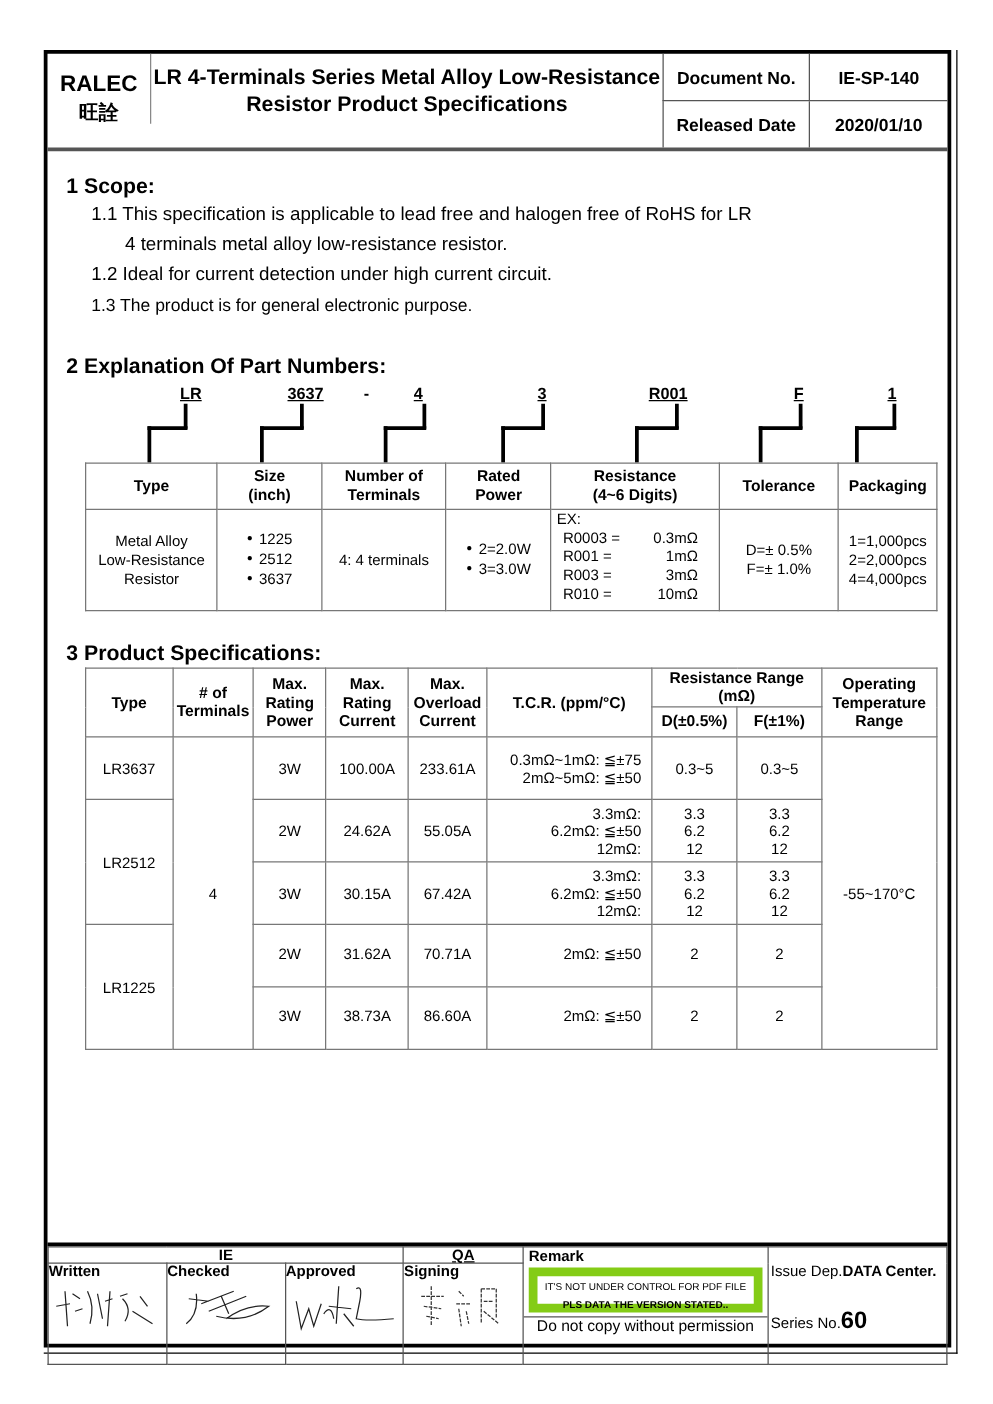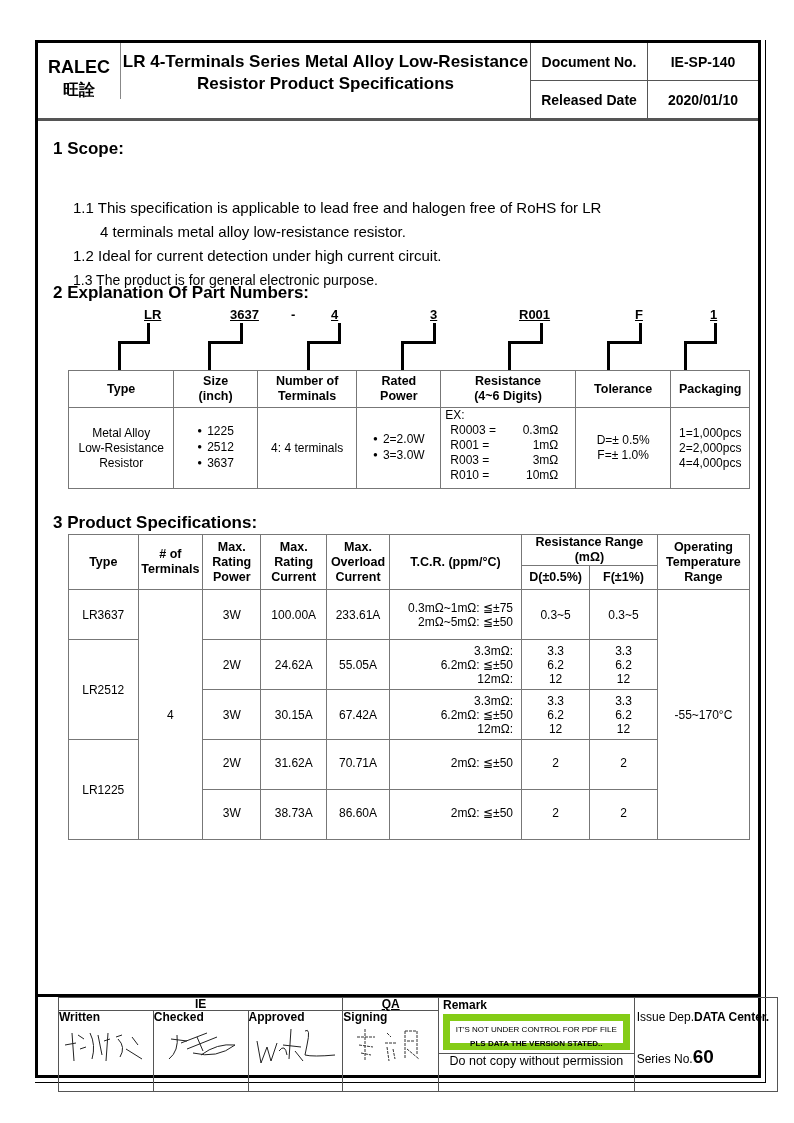--- a/index.html
+++ b/index.html
@@ -12,21 +12,21 @@
   .logo .l1 { font-weight:bold; font-size:18px; margin-top:14px; display:block; }
   .logo .l2 { font-weight:bold; font-size:16px; display:block; margin-top:2px; font-family:"DejaVu Sans", sans-serif; }
   .hdr .title { position:absolute; left:83px; top:0; width:409px; height:75px; text-align:center; font-weight:bold; font-size:17px; line-height:22px; padding-top:8px; box-sizing:border-box; }
   .hdr .meta { position:absolute; left:492px; top:0; width:228px; height:75px; }
   .meta table { border-collapse:collapse; width:100%; height:75px; }
   .meta td { border-left:1px solid #555; border-bottom:1px solid #555; font-weight:bold; font-size:14px; text-align:center; height:25px; padding:0; }
   .meta tr:last-child td { border-bottom:none; }
   .meta td.k { width:116px; }
   
   .sec-h { position:absolute; font-weight:bold; font-size:17px; }
-  .para { position:absolute; font-size:15px;margin-top:36px; }
+  .para { position:absolute; font-size:15px; }
   .para.small { font-size:14px; }
   
   .pn { position:absolute; font-weight:bold; font-size:13px; text-decoration:underline; }
   .conn { position:absolute; border-color:#000; border-style:solid; }
   
   table.grid { border-collapse:collapse; position:absolute; font-size:12px; }
   table.grid td, table.grid th { border:1px solid #777; text-align:center; padding:0; }
   table.grid th { font-weight:bold; font-size:12.5px; line-height:15px; }
   .pt { left:68px; top:370px; width:682px; }
   .pt th { height:36px; }
@@ -34,21 +34,21 @@
   .bul { display:inline-block; text-align:left; }
   .bul div:before { content:"\25CF"; font-size:8px; margin-right:5px; position:relative; top:-2px; }
   .res { text-align:left !important; padding-left:4px !important; vertical-align:top; }
   .res .r { display:flex; width:108px; justify-content:space-between; padding-left:5px; }
   .spec { left:68px; top:534px; width:682px; }
   .spec th { font-size:12.5px; line-height:15px; }
   .spec td { font-size:12px; line-height:14px; }
   .tcr { text-align:right !important; padding-right:8px !important; }
   
   .foot { position:absolute; left:38px; top:994px; width:720px; height:81px; border-top:3px solid #000; }
-  .foot table { border-collapse:collapse; width:100%; height:95px;margin-left:20px; }
+  .foot table { border-collapse:collapse; width:100%; height:95px; }
   .foot td { border:1px solid #555; padding:0; vertical-align:top; font-size:12px; }
   .sig { font-weight:bold; font-size:12px; line-height:12px; }
   .sigimg { display:block; margin:2px auto 0; }
   .remark-box { border:7px solid #84cc16; margin:2px 4px 0 4px; height:36px; text-align:center; font-size:8px; line-height:14px; padding-top:2px; box-sizing:border-box; }
 </style>
 </head>
 <body>
 
 <div class="frame"></div>
 <div class="frame-outer"></div>

